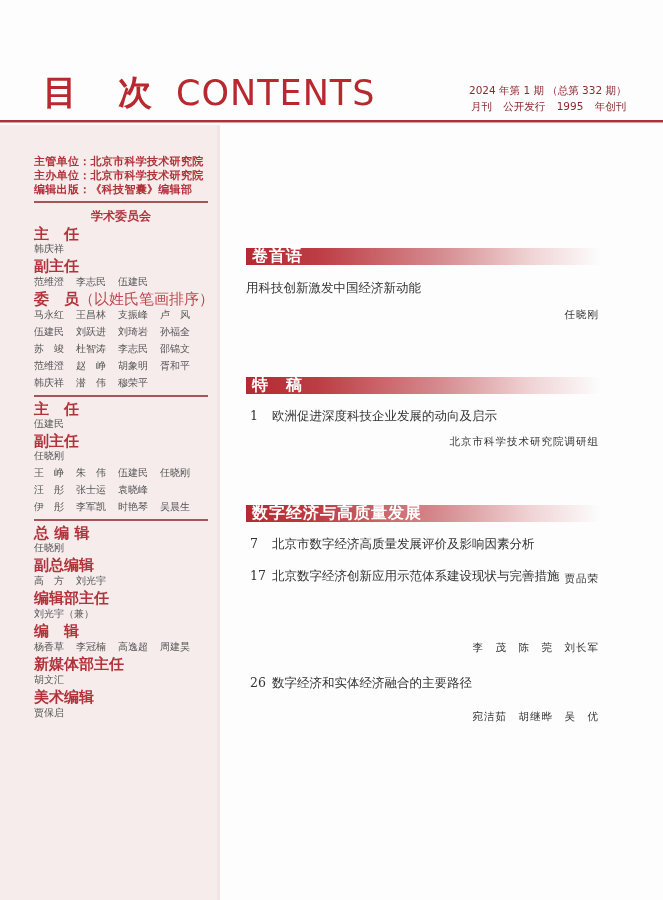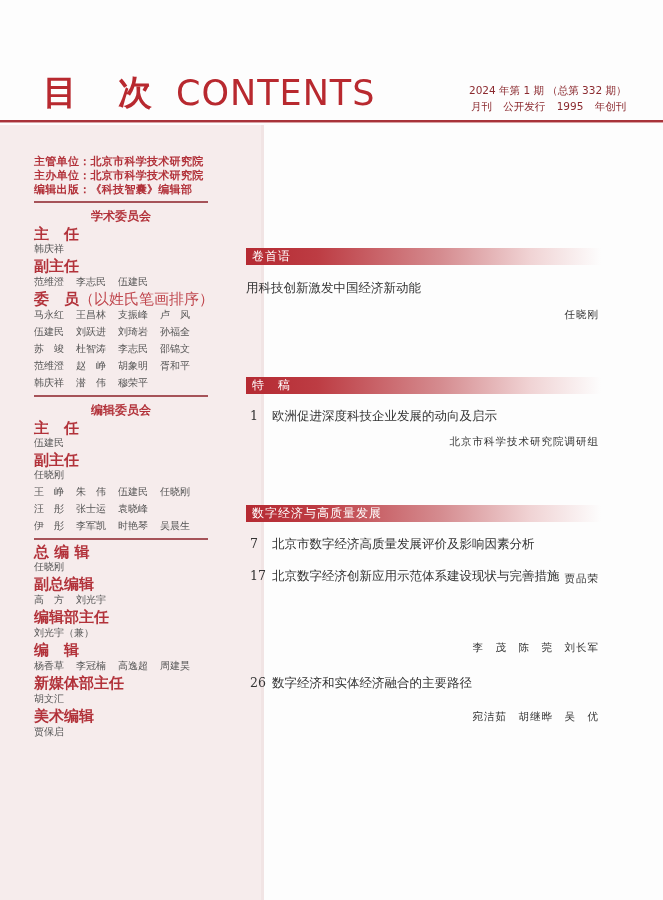--- a/index.html
+++ b/index.html
@@ -10,36 +10,36 @@
     .header { position: absolute; left: 0; top: 0; width: 663px; height: 124px; }
     .title-cn { position: absolute; top: 72px; font-size: 34px; font-weight: bold; color: #b8292f; line-height: 40px; }
     .title-cn.mu { left: 43px; }
     .title-cn.ci { left: 118px; }
     .title-en { position: absolute; left: 176px; top: 73px; font-family: "DejaVu Sans", sans-serif; font-size: 35px; color: #b8292f; letter-spacing: 1px; line-height: 40px; font-weight: normal; }
     .issue { position: absolute; left: 469px; top: 83px; font-size: 10.5px; color: #8b2a2f; line-height: 14px; }
     .issue2 { position: absolute; left: 471px; top: 99px; font-size: 10.5px; color: #8b2a2f; line-height: 14px; word-spacing: 8px; }
     .header-rule { position: absolute; left: 0; top: 120px; width: 663px; height: 3px; background: #a8333a; border-bottom: 1px solid #d9a0a3; }
 
     
-    .sidebar { position: absolute; left: 0; top: 125px; width: 264px; height: 775px; background: #f6ecec; border-right: 3px solid #f1e4e4; }
+    .sidebar { position: absolute; left: 0; top: 125px; width: 220px; height: 775px; background: #f6ecec; border-right: 3px solid #f1e4e4; }
     .sb-inner { position: absolute; left: 34px; top: 30px; width: 174px; }
     .pub-line { font-size: 11px; font-weight: bold; color: #b2323a; line-height: 14px; letter-spacing: 0.3px; white-space: nowrap; }
     .sb-rule { height: 2px; background: #a65359; margin: 4px 0 5px 0; }
     .sb-heading { text-align: center; font-size: 12px; font-weight: bold; color: #b2323a; line-height: 16px; margin: 2px 0 3px 0; }
     .role { font-size: 15px; font-weight: bold; color: #b2323a; line-height: 14px; margin-top: 2px; white-space: nowrap; }
     .role .note { font-weight: normal; color: #c0474e; }
     .names { font-size: 10px; color: #555; line-height: 17px; white-space: nowrap; }
     .names span { display: inline-block; width: 42px; }
     .names.single { line-height: 16px; }
 
     
     .main { position: absolute; left: 246px; top: 0; width: 417px; height: 900px; }
     .banner { position: absolute; left: 0; width: 355px; height: 17px;
       background: linear-gradient(90deg, #b52a32 0%, #bd3c43 20%, #d58c90 55%, #f0d3d4 80%, rgba(253,253,253,0) 100%); }
-    .banner-label { position: absolute; left: 6px; top: -1px; font-size: 12px; font-weight: normal; color: #fff; line-height: 18px; letter-spacing: 1px; white-space: nowrap; }
+    .banner-label { position: absolute; left: 6px; top: -1px; font-size: 16px; font-weight: bold; color: #fff; line-height: 18px; letter-spacing: 1px; white-space: nowrap; }
     .article { position: absolute; left: 0; font-family: "DejaVu Serif", serif; font-size: 12.5px; color: #333; line-height: 16px; white-space: nowrap; }
     .article .pg { display: inline-block; width: 26px; text-align: left; padding-left: 4px; }
     .author { position: absolute; right: 64px; font-family: "DejaVu Serif", serif; font-size: 10.5px; color: #333; line-height: 14px; white-space: nowrap; letter-spacing: 1px; text-align: right; }
   </style>
 </head>
 <body>
 
 <div class="header">
   <div class="title-cn mu">目</div>
   <div class="title-cn ci">次</div>
@@ -80,21 +80,20 @@
       <span>苏　竣</span><span>杜智涛</span><span>李志民</span><span>邵锦文</span>
     </div>
     <div class="names">
       <span>范维澄</span><span>赵　峥</span><span>胡象明</span><span>胥和平</span>
     </div>
     <div class="names">
       <span>韩庆祥</span><span>潜　伟</span><span>穆荣平</span>
     </div>
     <div class="sb-rule"></div>
 
-    <div class="sb-heading">编辑委员会</div>
     <div class="role">主　任</div>
     <div class="names single">伍建民</div>
     <div class="role">副主任</div>
     <div class="names single">任晓刚</div>
     <div class="names">
       <span>王　峥</span><span>朱　伟</span><span>伍建民</span><span>任晓刚</span>
     </div>
     <div class="names">
       <span>汪　彤</span><span>张士运</span><span>袁晓峰</span>
     </div>

